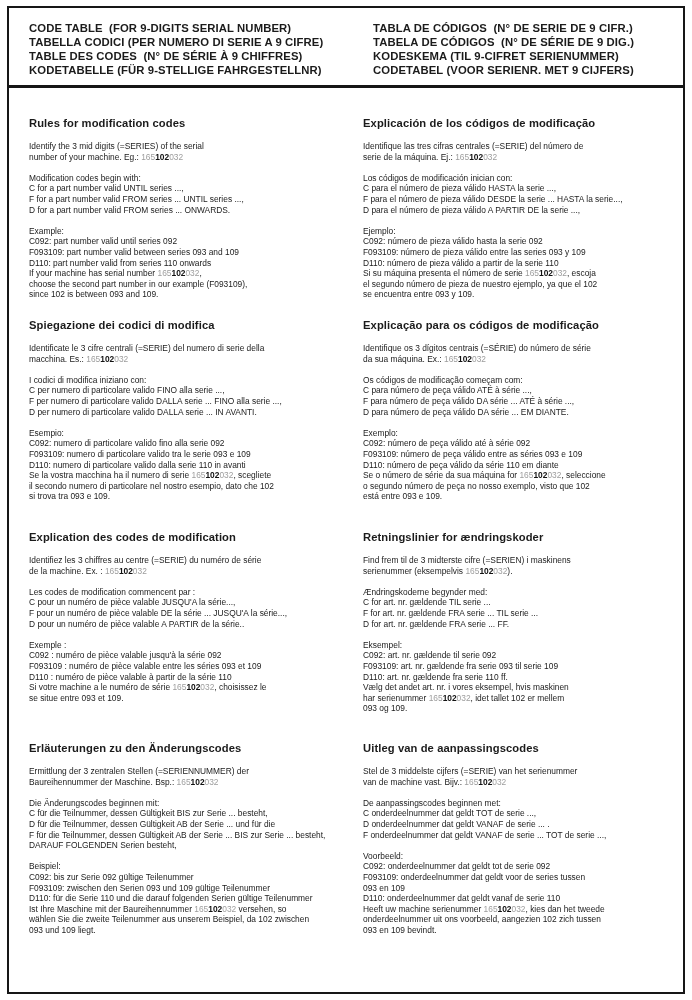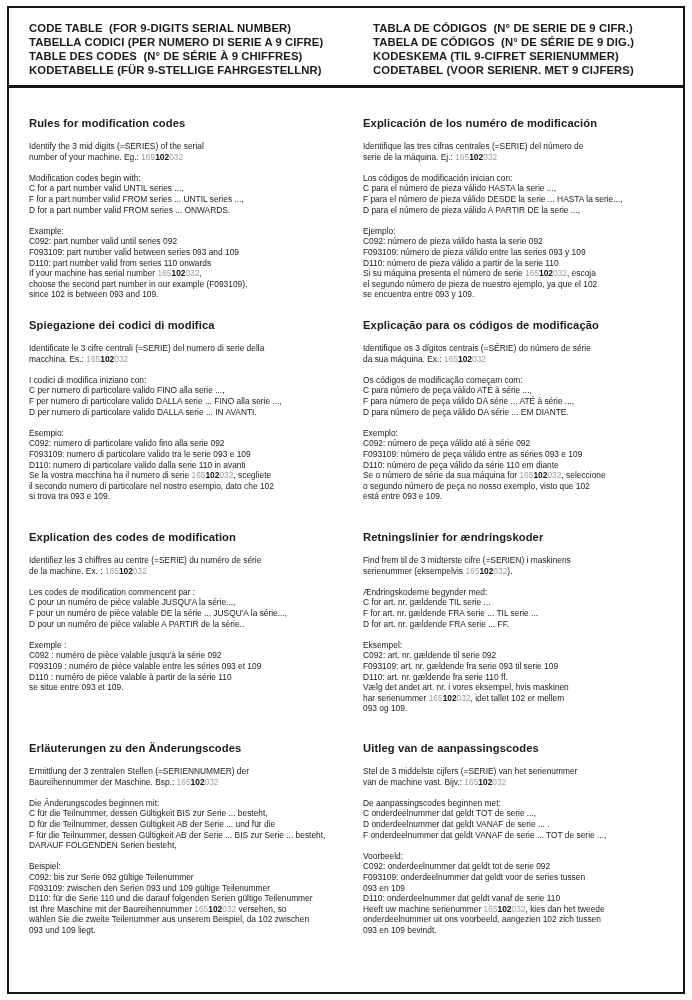--- a/index.html
+++ b/index.html
@@ -143,20 +143,21 @@
             <span class="line">Les codes de modification commencent par :</span>
             <span class="line">C pour un numéro de pièce valable JUSQU'A la série...,</span>
             <span class="line">F pour un numéro de pièce valable DE la série ... JUSQU'A la série...,</span>
             <span class="line">D pour un numéro de pièce valable A PARTIR de la série..</span>
           </p>
           <p class="block">
             <span class="line">Exemple :</span>
             <span class="line">C092 : numéro de pièce valable jusqu'à la série 092</span>
             <span class="line">F093109 : numéro de pièce valable entre les séries 093 et 109</span>
             <span class="line">D110 : numéro de pièce valable à partir de la série 110</span>
+            <span class="line"><span>Si votre machine a le numéro de série </span><span class="seg-gray">165</span><span class="seg-bold">102</span><span class="seg-gray">032</span><span>, choisissez le</span></span>
             <span class="line">se situe entre 093 et 109.</span>
           </p>
         </section>
         <section class="section">
           <h2 class="section-title">Erläuterungen zu den Änderungscodes</h2>
           <p class="block">
             <span class="line">Ermittlung der 3 zentralen Stellen (=SERIENNUMMER) der</span>
             <span class="line"><span>Baureihennummer der Maschine. Bsp.: </span><span class="seg-gray">165</span><span class="seg-bold">102</span><span class="seg-gray">032</span></span>
           </p>
           <p class="block">
@@ -172,21 +173,21 @@
             <span class="line">F093109: zwischen den Serien 093 und 109 gültige Teilenummer</span>
             <span class="line">D110: für die Serie 110 und die darauf folgenden Serien gültige Teilenummer</span>
             <span class="line"><span>Ist Ihre Maschine mit der Baureihennummer </span><span class="seg-gray">165</span><span class="seg-bold">102</span><span class="seg-gray">032</span><span> versehen, so</span></span>
             <span class="line">wählen Sie die zweite Teilenummer aus unserem Beispiel, da 102 zwischen</span>
             <span class="line">093 und 109 liegt.</span>
           </p>
         </section>
       </div>
     <div class="col" id="col-right">
         <section class="section">
-          <h2 class="section-title">Explicación de los numéro de modificación</h2>
+          <h2 class="section-title">Explicación de los códigos de modificação</h2>
           <p class="block">
             <span class="line">Identifique las tres cifras centrales (=SERIE) del número de</span>
             <span class="line"><span>serie de la máquina. Ej.: </span><span class="seg-gray">165</span><span class="seg-bold">102</span><span class="seg-gray">032</span></span>
           </p>
           <p class="block">
             <span class="line">Los códigos de modificación inician con:</span>
             <span class="line">C para el número de pieza válido HASTA la serie ...,</span>
             <span class="line">F para el número de pieza válido DESDE la serie ... HASTA la serie...,</span>
             <span class="line">D para el número de pieza válido A PARTIR DE la serie ...,</span>
           </p>

